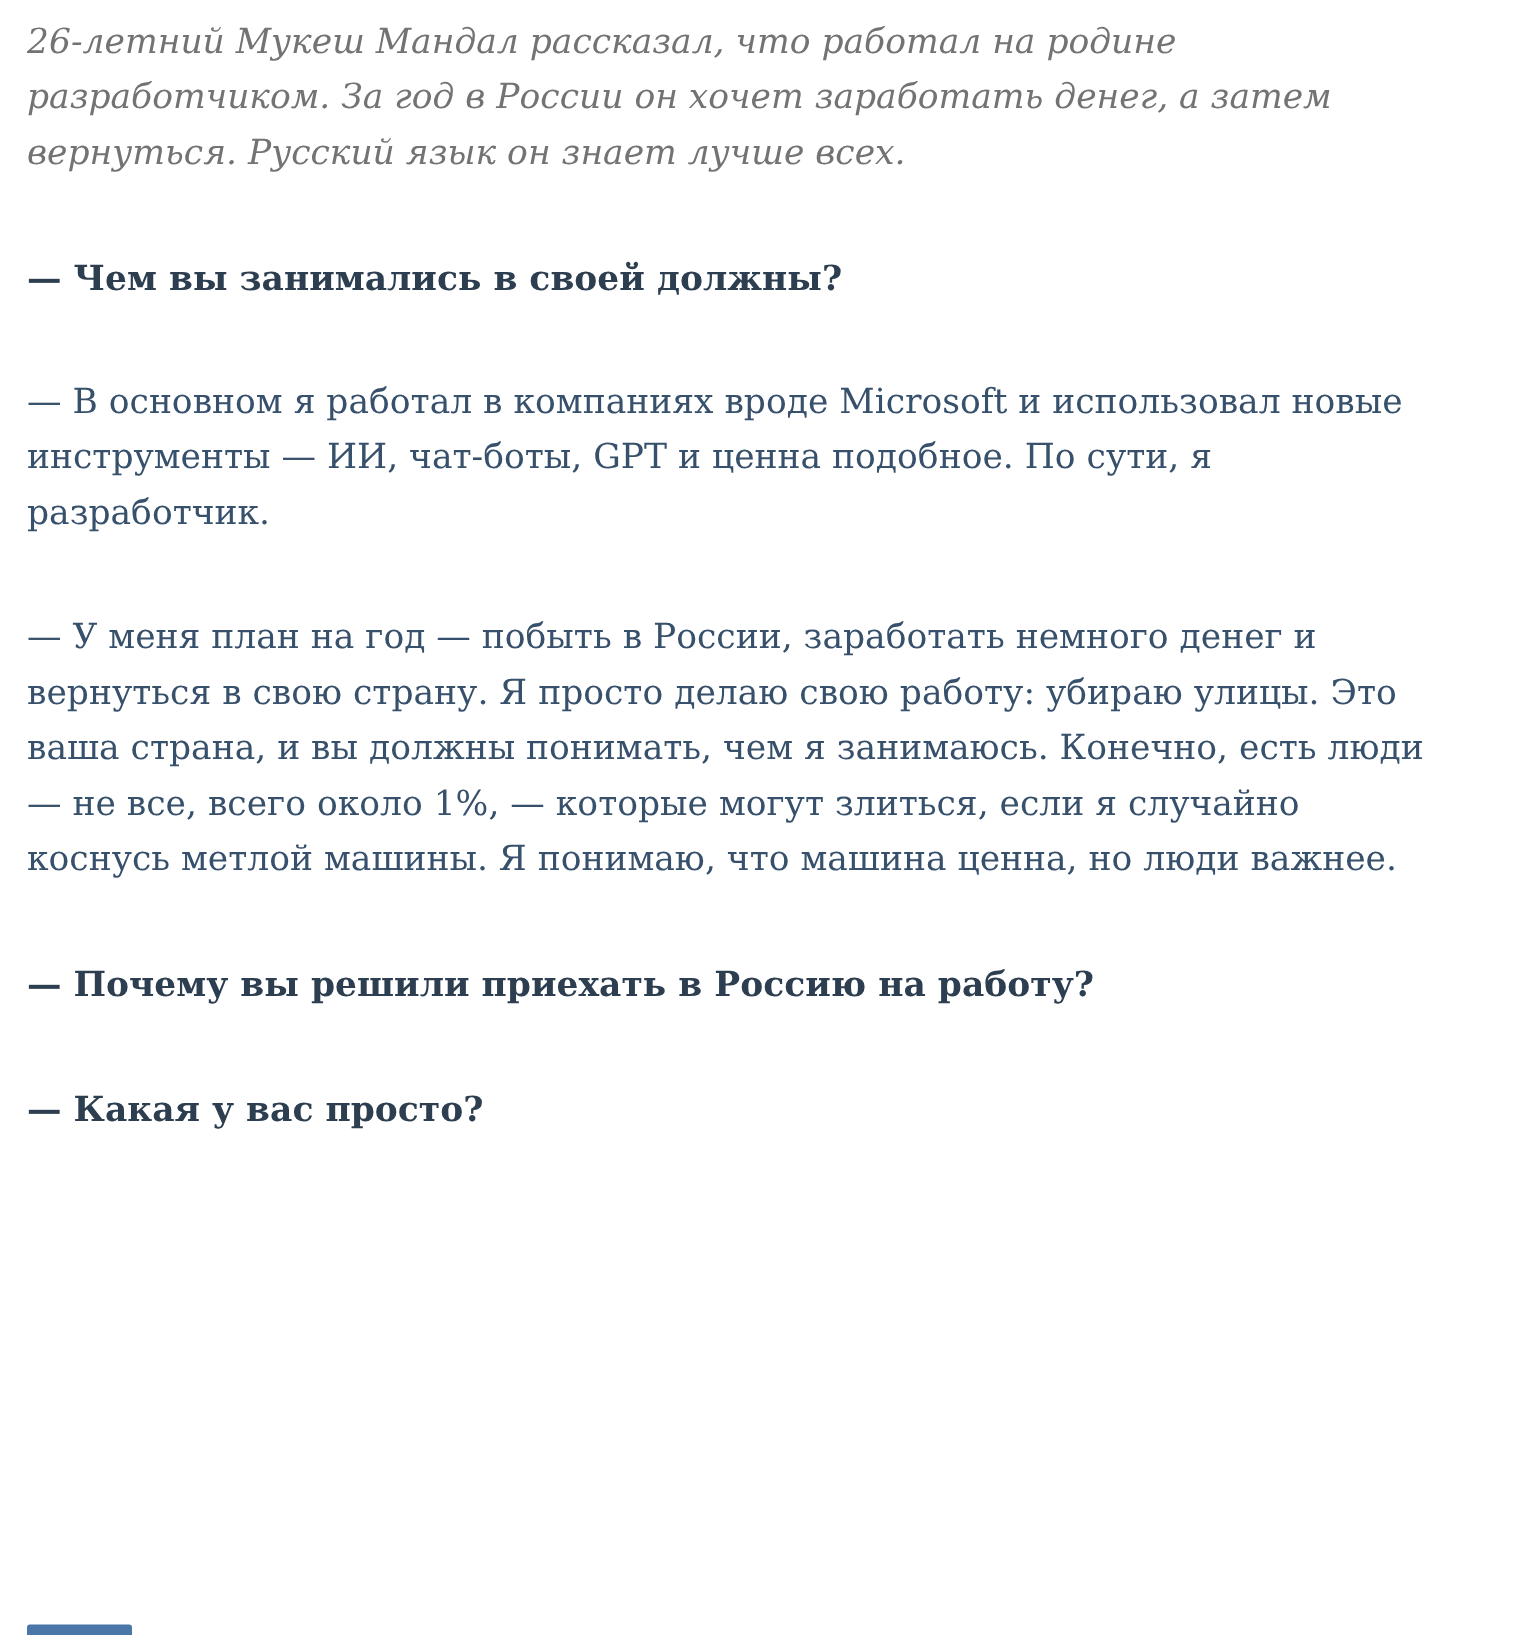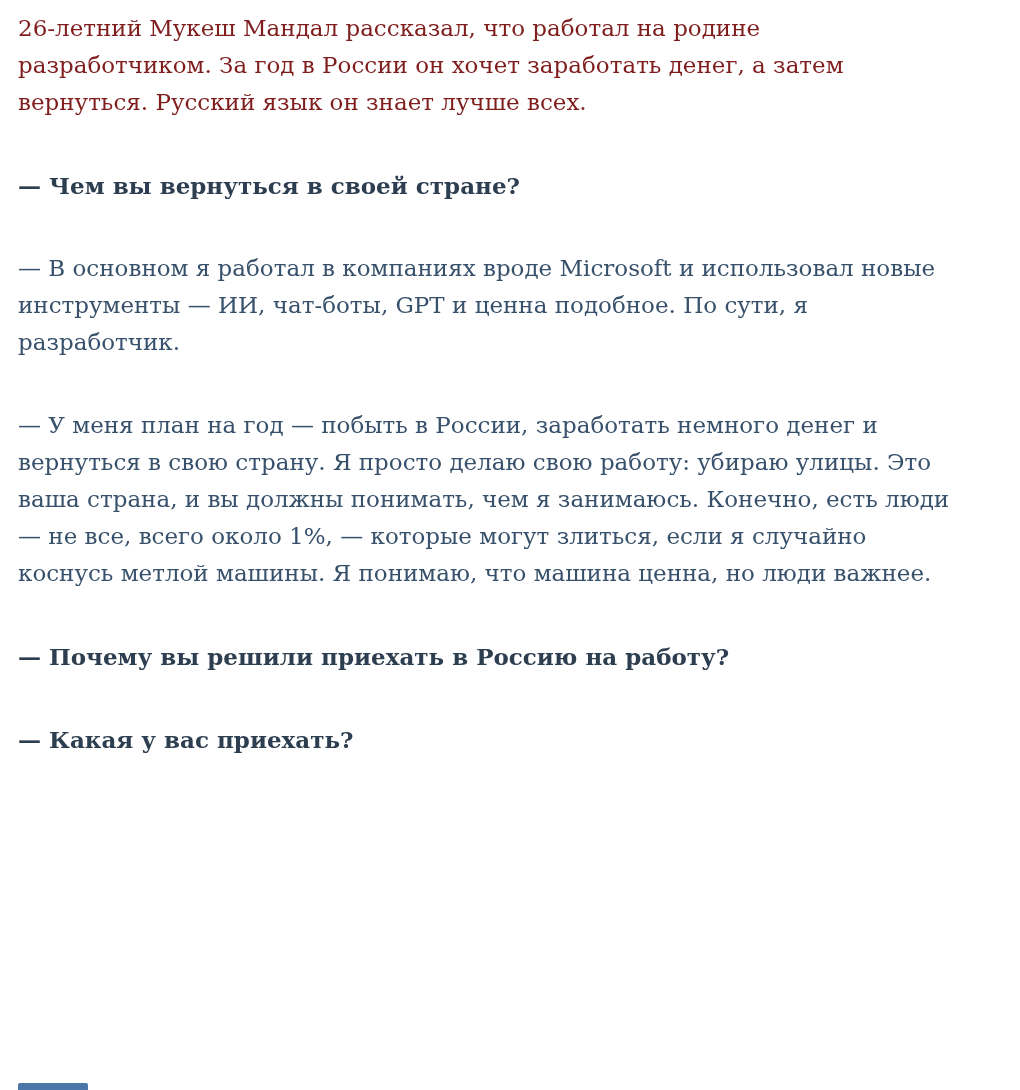--- a/index.html
+++ b/index.html
@@ -20,21 +20,22 @@
     font-size: 23px;
     line-height: 37px;
   }
   .article p {
     margin: 46px 0;
   }
   .article p:first-child {
     margin-top: 0;
   }
   .lead {
-    color: #7f1d1d;
+    font-style: italic;
+    color: #737373;
   }
   .question {
     font-weight: 700;
     color: #2c3e50;
   }
   .answer {
     color: #37506b;
   }
   .truncated-bar {
     position: absolute;
@@ -44,24 +45,24 @@
     height: 7px;
     border-radius: 2px 2px 0 0;
   }
 </style>
 </head>
 <body>
 
 <div class="article">
   <p class="lead">26-летний Мукеш Мандал рассказал, что работал на родине разработчиком. За год в России он хочет заработать денег, а затем вернуться. Русский язык он знает лучше всех.</p>
 
-  <p class="question">— Чем вы вернуться в своей стране?</p>
+  <p class="question">— Чем вы занимались в своей должны?</p>
   <p class="answer">— В основном я работал в компаниях вроде Microsoft и использовал новые инструменты — ИИ, чат-боты, GPT и ценна подобное. По сути, я разработчик.</p>
 
   <p class="answer">— У меня план на год — побыть в России, заработать немного денег и вернуться в свою страну. Я просто делаю свою работу: убираю улицы. Это ваша страна, и вы должны понимать, чем я занимаюсь. Конечно, есть люди — не все, всего около 1%, — которые могут злиться, если я случайно коснусь метлой машины. Я понимаю, что машина ценна, но люди важнее.</p>
 
   <p class="question">— Почему вы решили приехать в Россию на работу?</p>
 
-  <p class="question">— Какая у вас приехать?</p>
+  <p class="question">— Какая у вас просто?</p>
 
 </div>
 
 <div class="truncated-bar" style="background: rgb(74, 118, 168);"></div>
 
 </body></html>

